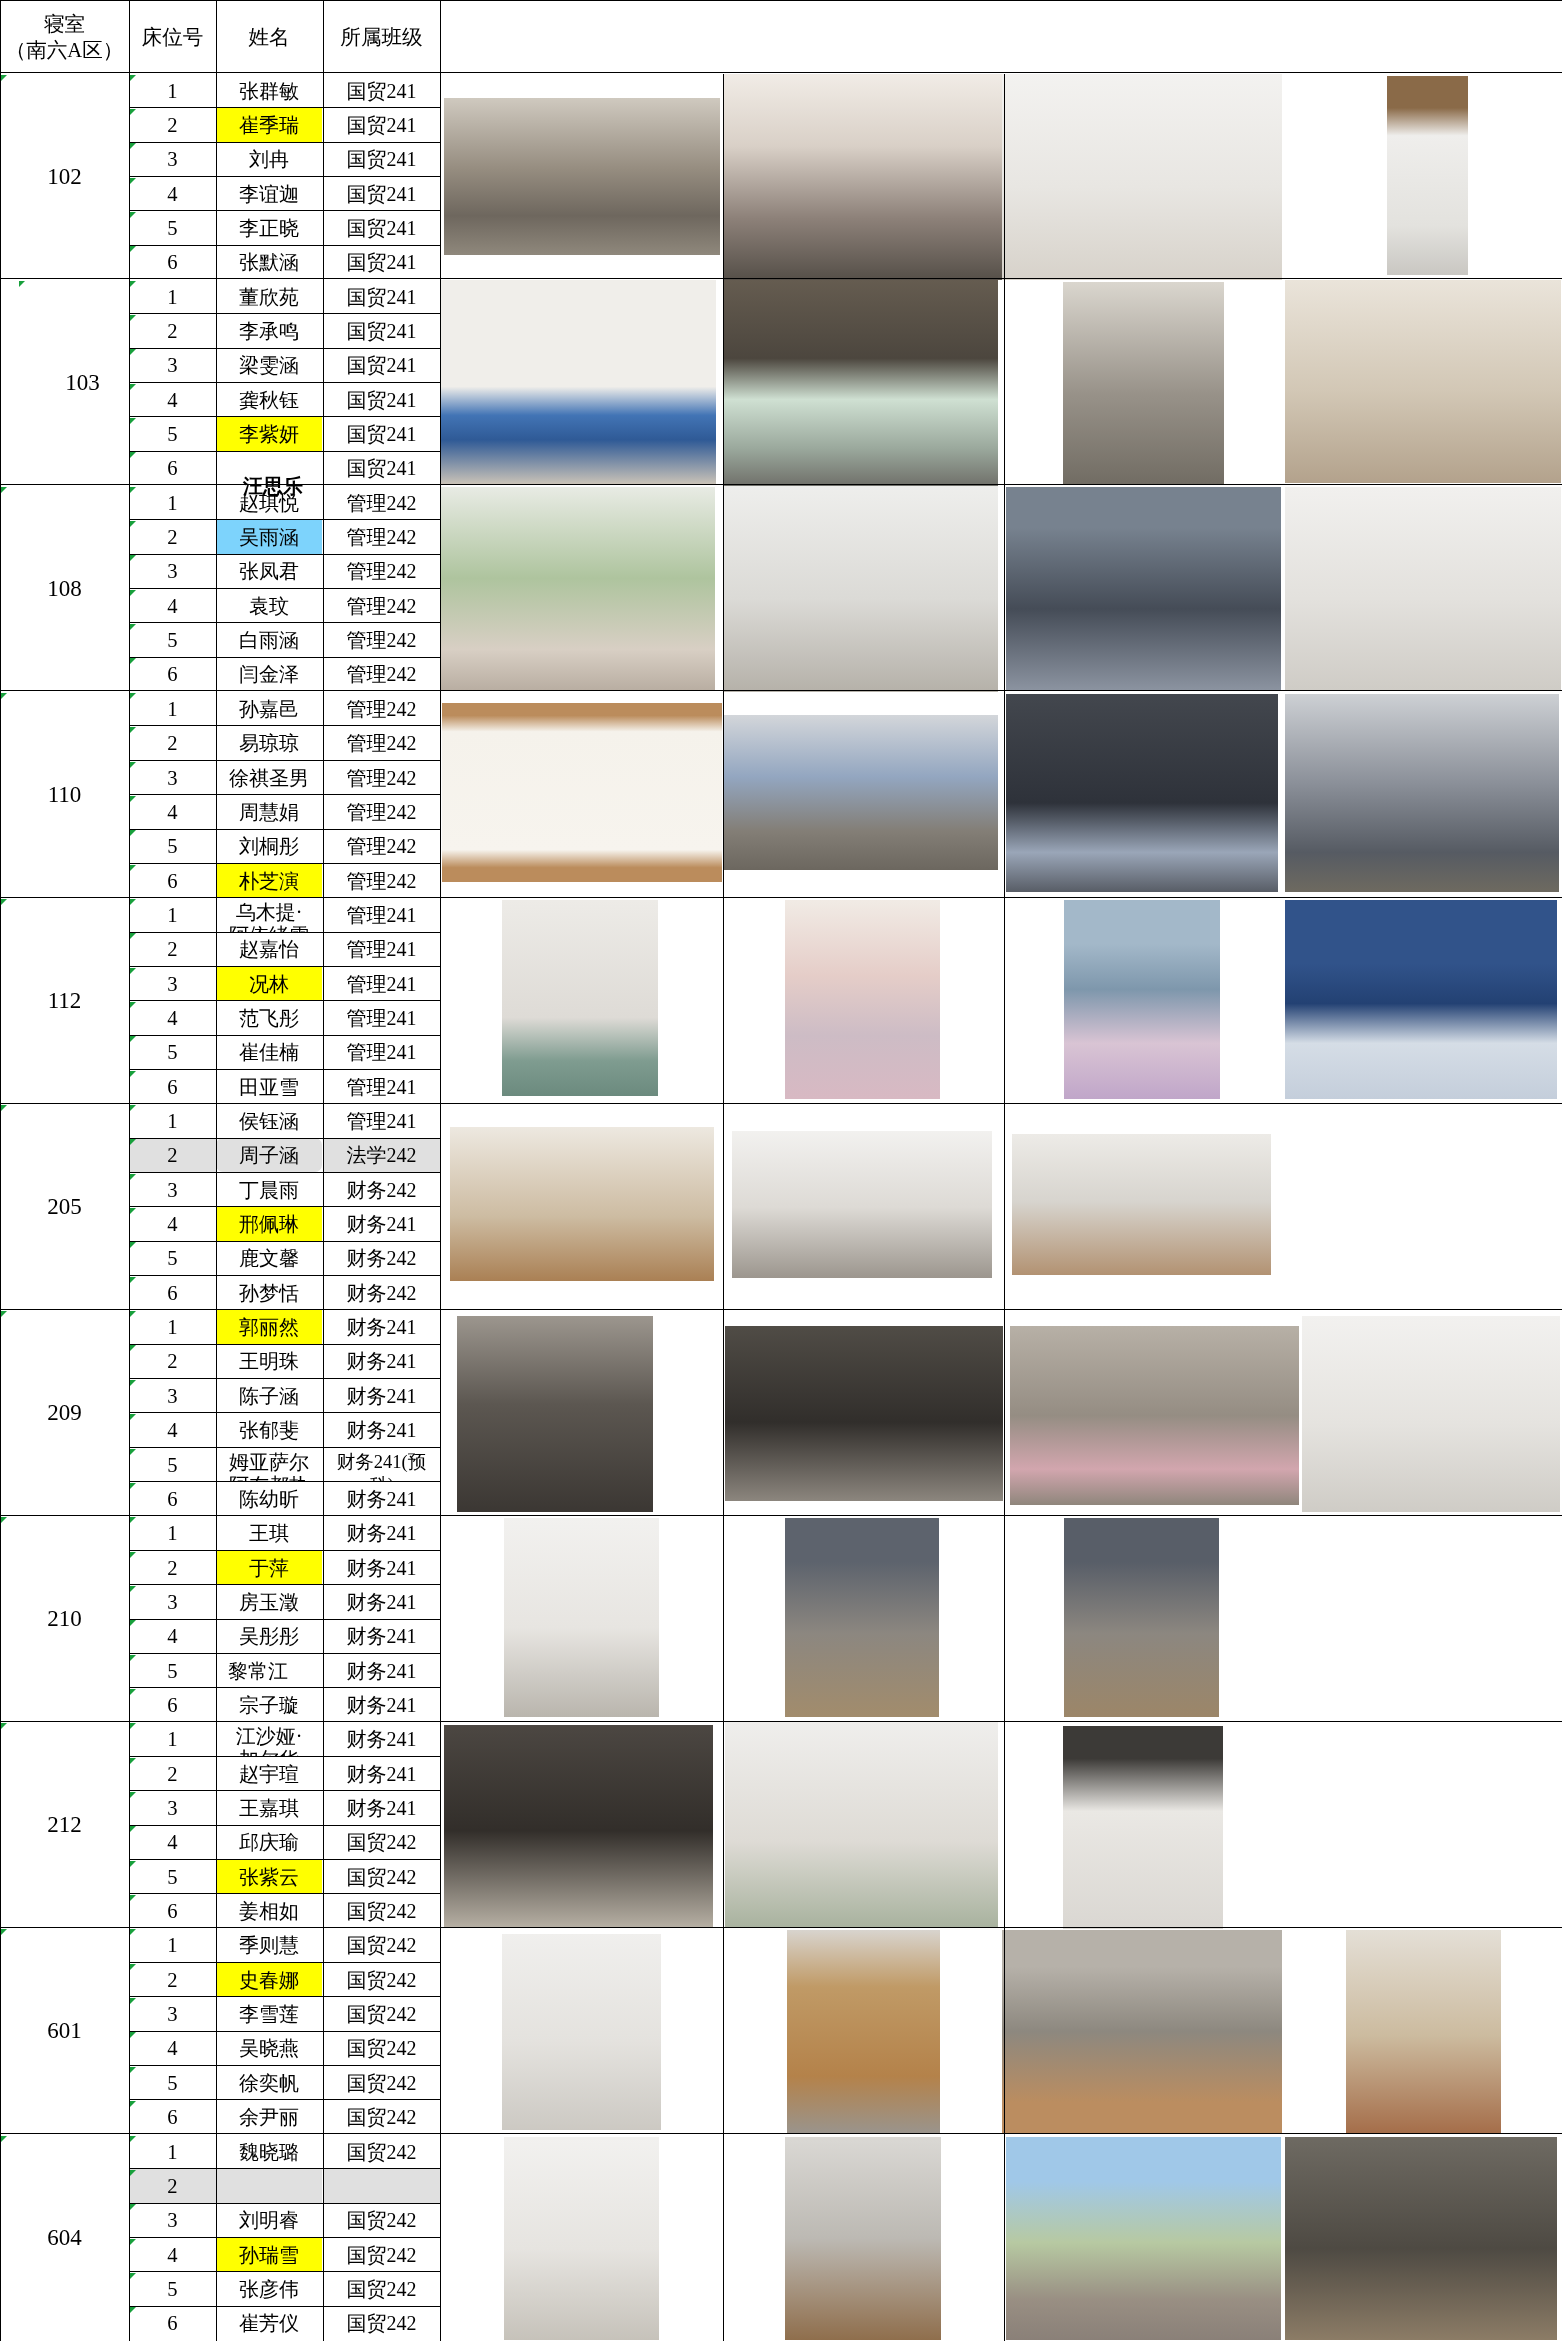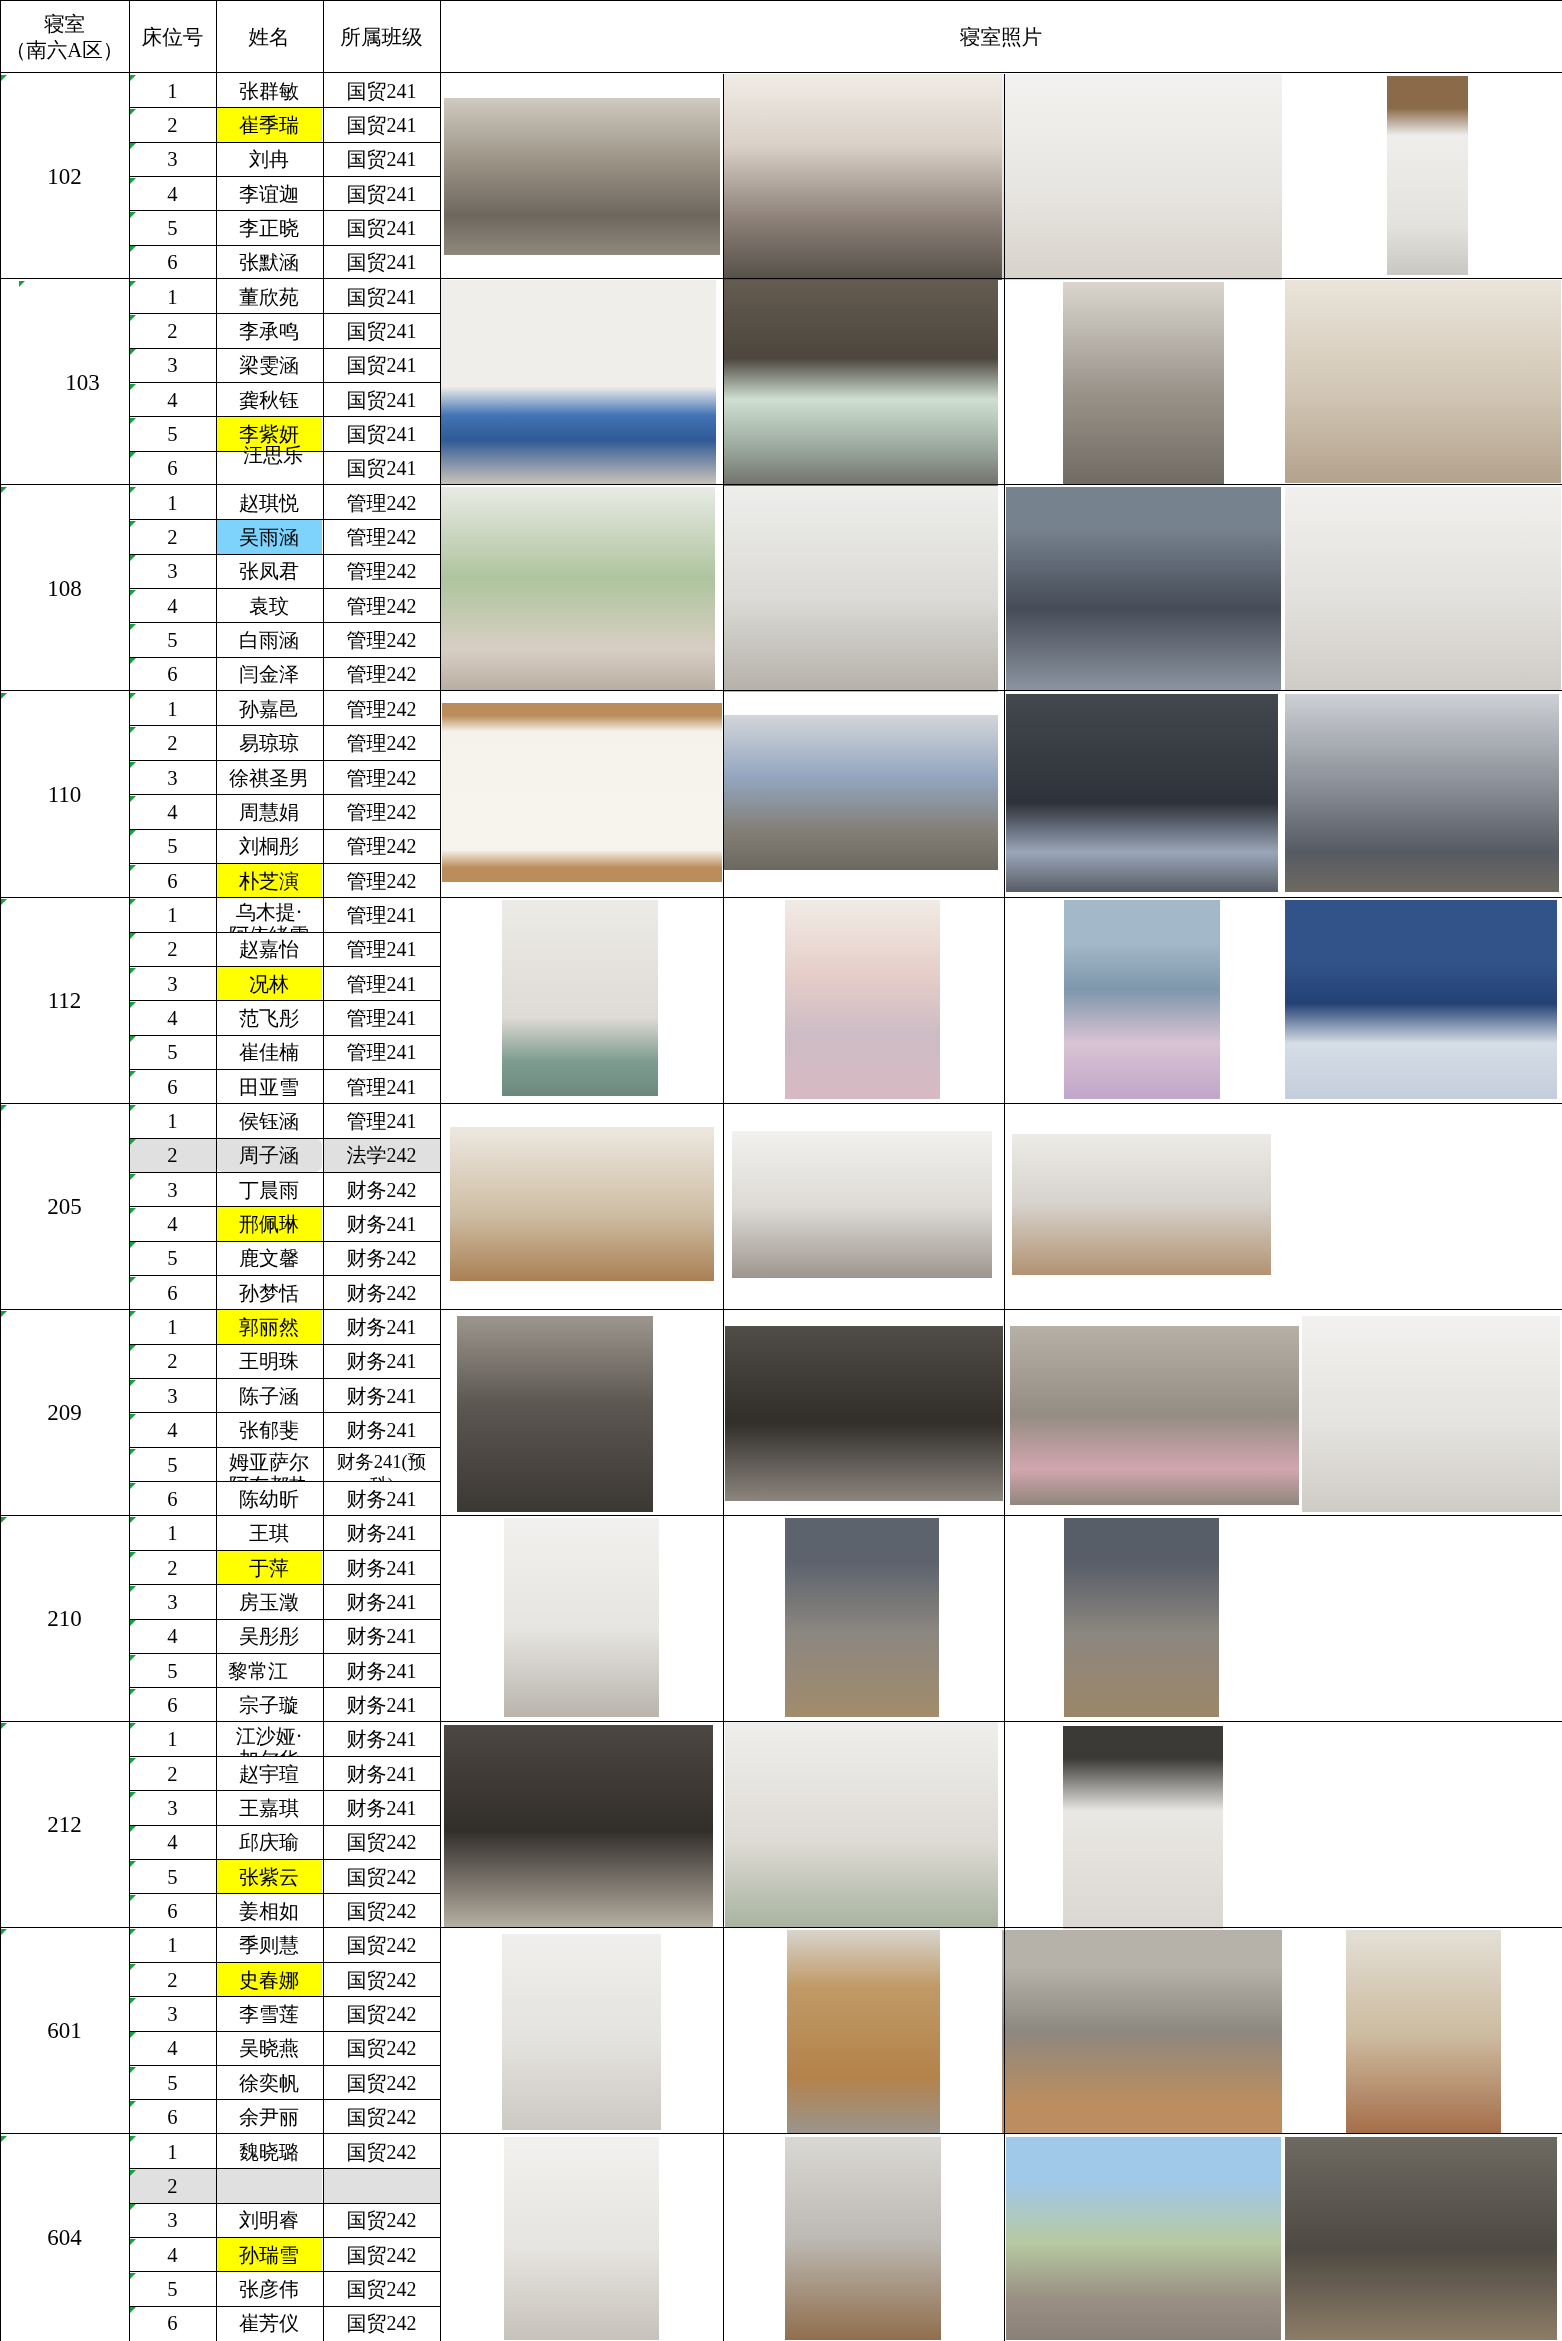--- a/index.html
+++ b/index.html
@@ -29,21 +29,20 @@
 <body>
 
 <div class="sheet">
   <div class="hcell" style="left:0;width:129px;">
     <span>寝室</span>
     <span>（南六A区）</span>
   </div>
   <div class="hcell" style="left:129px;width:87px;">床位号</div>
   <div class="hcell" style="left:216px;width:106px;">姓名</div>
   <div class="hcell" style="left:323px;width:117px;">所属班级</div>
-  <div class="hcell" style="left:440px;width:1122px;">寝室照片</div>
   <div id="rows">
       <div class="roomcell" style="left: 0px; top: 74px; width: 129px; height: 206px;">
         <div class="tri"></div>
         <div class="">102</div>
       </div>
       <div class="cell numcell" style="left: 129px; top: 74px; width: 87px;">
         <div class="tri"></div>
         <div class="">1</div>
       </div>
       <div class="cell" style="left: 216px; top: 74px; width: 106px;">
@@ -157,21 +156,21 @@
       <div class="cell" style="left: 216px; top: 417px; width: 106px; background: rgb(255, 255, 0);">
         <div class="">李紫妍</div>
       </div>
       <div class="cell" style="left: 323px; top: 417px; width: 117px;">
         <div class="">国贸241</div>
       </div>
       <div class="cell numcell" style="left: 129px; top: 451px; width: 87px;">
         <div class="tri"></div>
         <div class="">6</div>
       </div>
-      <div class="cell" style="left: 216px; top: 438px; width: 114px;">
+      <div class="cell" style="left: 216px; top: 469px; width: 114px; font-weight: bold;">
         <div class="">汪思乐</div>
       </div>
       <div class="cell" style="left: 323px; top: 451px; width: 117px;">
         <div class="">国贸241</div>
       </div>
       <div class="photo" style="left: 440px; top: 280px; width: 276px; height: 205px; background: linear-gradient(rgb(240, 238, 234) 52%, rgb(66, 116, 181) 66%, rgb(47, 90, 150) 78%, rgb(205, 197, 184));"></div>
       <div class="photo" style="left: 723px; top: 280px; width: 275px; height: 206px; background: linear-gradient(rgb(101, 92, 80), rgb(76, 70, 62) 38%, rgb(207, 224, 210) 58%, rgb(154, 168, 156) 82%, rgb(112, 112, 106));"></div>
       <div class="photo" style="left: 1063px; top: 282px; width: 161px; height: 203px; background: linear-gradient(rgb(218, 214, 206), rgb(152, 146, 137) 55%, rgb(113, 108, 99));"></div>
       <div class="photo" style="left: 1285px; top: 280px; width: 276px; height: 203px; background: linear-gradient(rgb(234, 228, 218), rgb(210, 199, 181) 55%, rgb(179, 162, 140));"></div>
       <div class="roomcell" style="left: 0px; top: 486px; width: 129px; height: 206px;">

